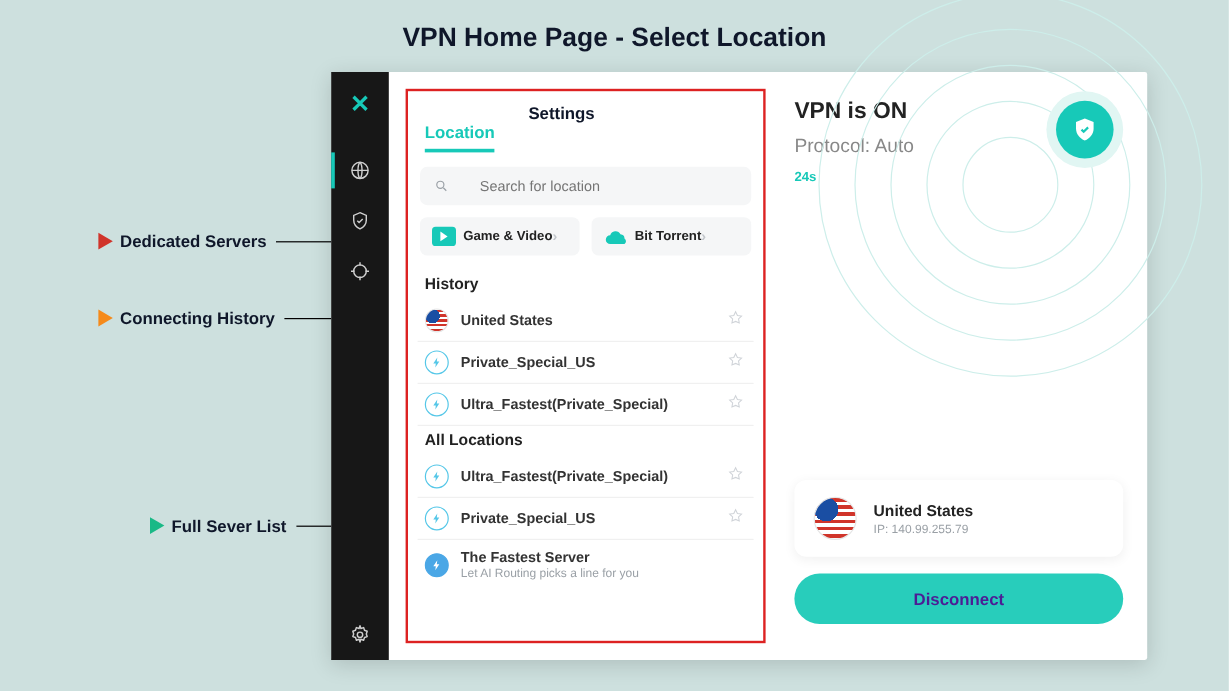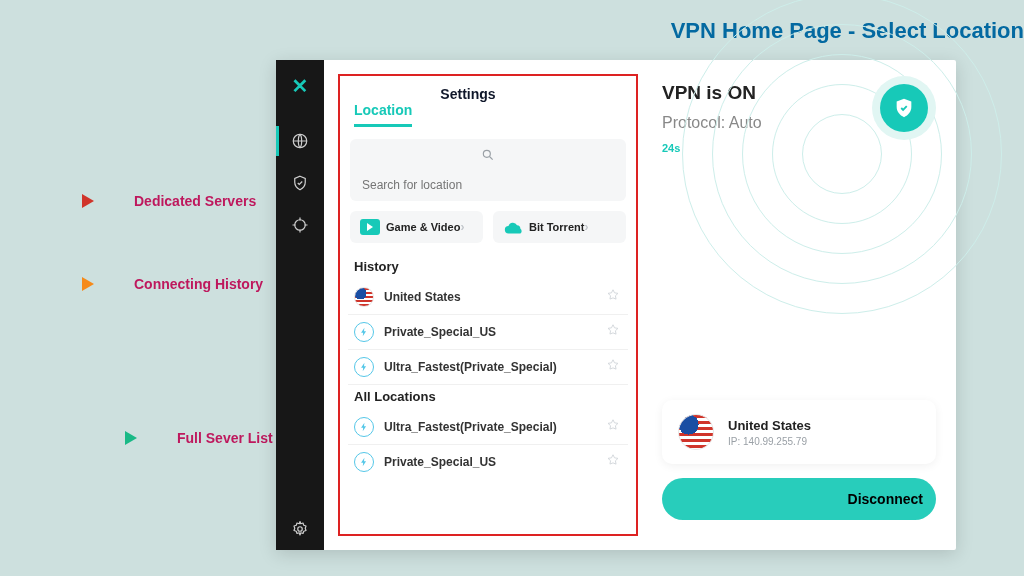--- a/index.html
+++ b/index.html
@@ -5,21 +5,21 @@
   * { box-sizing: border-box; margin: 0; padding: 0; }
   body {
     width: 1024px; height: 576px;
     background: #cde0de;
     font-family: -apple-system, BlinkMacSystemFont, "Segoe UI", Arial, sans-serif;
     position: relative;
     overflow: hidden;
   }
   .page-title {
     position: absolute; top: 18px; left: 0; width: 100%;
-    text-align: right; font-weight: 800; font-size: 22px; color: #0369a1;
+    text-align: center; font-weight: 800; font-size: 22px; color: #0f172a;
   }
   .app {
     position: absolute; left: 276px; top: 60px;
     width: 680px; height: 490px;
     background: #fff;
     box-shadow: 0 4px 18px rgba(0,0,0,.15);
     display: flex;
     border-radius: 2px;
   }
   .sidebar {
@@ -42,23 +42,22 @@
     flex: 1; display: flex; gap: 14px; padding: 14px;
   }
   .left-panel {
     width: 300px; border: 2px solid #d22; padding: 10px 8px 6px;
     display: flex; flex-direction: column;
   }
   .tabs { display: flex; gap: 28px; padding: 0 6px 8px; }
   .tab { font-size: 14px; font-weight: 700; color: #0f172a; padding-bottom: 6px; cursor: pointer; }
   .tab.active { color: #17c9b8; border-bottom: 3px solid #17c9b8; margin-top: 16px; }
   .search {
-    background: #f5f6f7; border-radius: 6px; padding: 9px 12px; display: flex; align-items: center; gap: 16px;
+    background: #f5f6f7; border-radius: 6px; padding: 9px 12px; display: flex; align-items: center; gap: 26px;
     margin: 4px 2px 10px;
-    flex-direction: column;
   }
   .search svg { width: 14px; height: 14px; stroke: #9aa0a6; fill: none; stroke-width: 2; }
   .search input { border: none; background: transparent; outline: none; font-size: 12px; color: #555; width: 100%; }
   .dedicated-row { display: flex; gap: 10px; margin: 0 2px 12px; }
   .dedicated {
     flex: 1; background: #f5f6f7; border-radius: 6px; padding: 8px 10px 8px; cursor: pointer;
     display: flex; flex-direction: row; gap: 6px; position: relative;
   }
   .ded-icon { width: 20px; height: 16px; background: #17c9b8; border-radius: 3px; position: relative; }
   .ded-icon.play::after { content:""; position:absolute; left:7px; top:4px; border-left: 6px solid #fff; border-top: 4px solid transparent; border-bottom: 4px solid transparent; }
@@ -118,44 +117,44 @@
   }
   .conn-flag { width: 36px; height: 36px; border-radius: 50%;
     background:
       radial-gradient(circle at 28% 28%, #1a4ea3 0 10px, transparent 10px),
       repeating-linear-gradient(#d0342a 0 3px, #fff 3px 6px);
     border: 1px solid #e6e6e6;
   }
   .conn-text .cn { font-size: 13px; font-weight: 800; color: #222; }
   .conn-text .ip { font-size: 10px; color: #9aa0a6; margin-top: 3px; }
   .disconnect-btn {
-    background: #28cdbb; color: #000000; text-align: right; font-weight: 800; font-size: 14px;
+    background: #28cdbb; color: #4c1d95; text-align: center; font-weight: 800; font-size: 14px;
     padding: 13px; border-radius: 30px; cursor: pointer; margin-bottom: 10px;
   }
 
   
-  .ann { position: absolute; display: flex; align-items: center; font-size: 14px; font-weight: 600; color: #be185d; gap: 34px; }
+  .ann { position: absolute; display: flex; align-items: center; font-size: 14px; font-weight: 600; color: #0f172a; }
   .ann .tri { width: 0; height: 0; margin-right: 6px; border-top: 7px solid transparent; border-bottom: 7px solid transparent; }
   .ann-red .tri { border-left: 12px solid #d0342a; }
   .ann-orange .tri { border-left: 12px solid #f58a1a; }
   .ann-green .tri { border-left: 12px solid #19b986; }
   .ann .line { height: 1px; background: #000; margin-left: 8px; position: relative; }
   .ann .line::after { content:""; position:absolute; right:-1px; top:-3px; width:6px; height:6px; border-radius:50%; background:#000; }
 </style>
 </head>
 <body>
 
 <div class="page-title">VPN Home Page - Select Location</div>
 
 <div class="ann ann-red" style="left:82px; top:193px;">
   <span class="tri"></span>
     <span>Dedicated Servers</span>
     <span class="line" style="width:120px;"></span>
 </div>
-<div class="ann ann-orange" style="left:82px; top:276px;text-align:right;">
+<div class="ann ann-orange" style="left:82px; top:257px;text-align:right;">
   <span class="tri"></span>
     <span>Connecting History</span>
     <span class="line" style="width:107px;"></span>
 </div>
 <div class="ann ann-green" style="left:125px; top:390px;margin-top:40px;">
   <span class="tri"></span>
     <span>Full Sever List</span>
     <span class="line" style="width:107px;"></span>
 </div>
 
@@ -274,20 +273,31 @@
         <span class="bolt-icon">
             <svg viewBox="0 0 24 24">
               <path d="M13 2L5 14h5l-1 8 8-12h-5z"></path>
             </svg>
           </span>
         <span class="srv-name">Private_Special_US</span>
         <span class="star"><svg viewBox="0 0 24 24">
               <path d="M12 3l2.6 5.3 5.9.9-4.3 4.1 1 5.8L12 16.9 6.8 19l1-5.8L3.5 9.2l5.9-.9z"></path>
             </svg></span>
       </div>
+      <div class="server-row" style="border-bottom:none;">
+        <span class="bolt-icon solid">
+            <svg viewBox="0 0 24 24">
+              <path d="M13 2L5 14h5l-1 8 8-12h-5z"></path>
+            </svg>
+          </span>
+        <span class="srv-name">
+          <span>The Fastest Server</span>
+          <span class="srv-sub">Let AI Routing picks a line for you</span>
+        </span>
+      </div>
     </div>
 
     <div class="right-panel">
       <div class="rings">
         <div class="ring r1"></div>
           <div class="ring r2"></div>
           <div class="ring r3"></div>
           <div class="ring r4"></div>
           <div class="ring r5"></div>
       </div>

